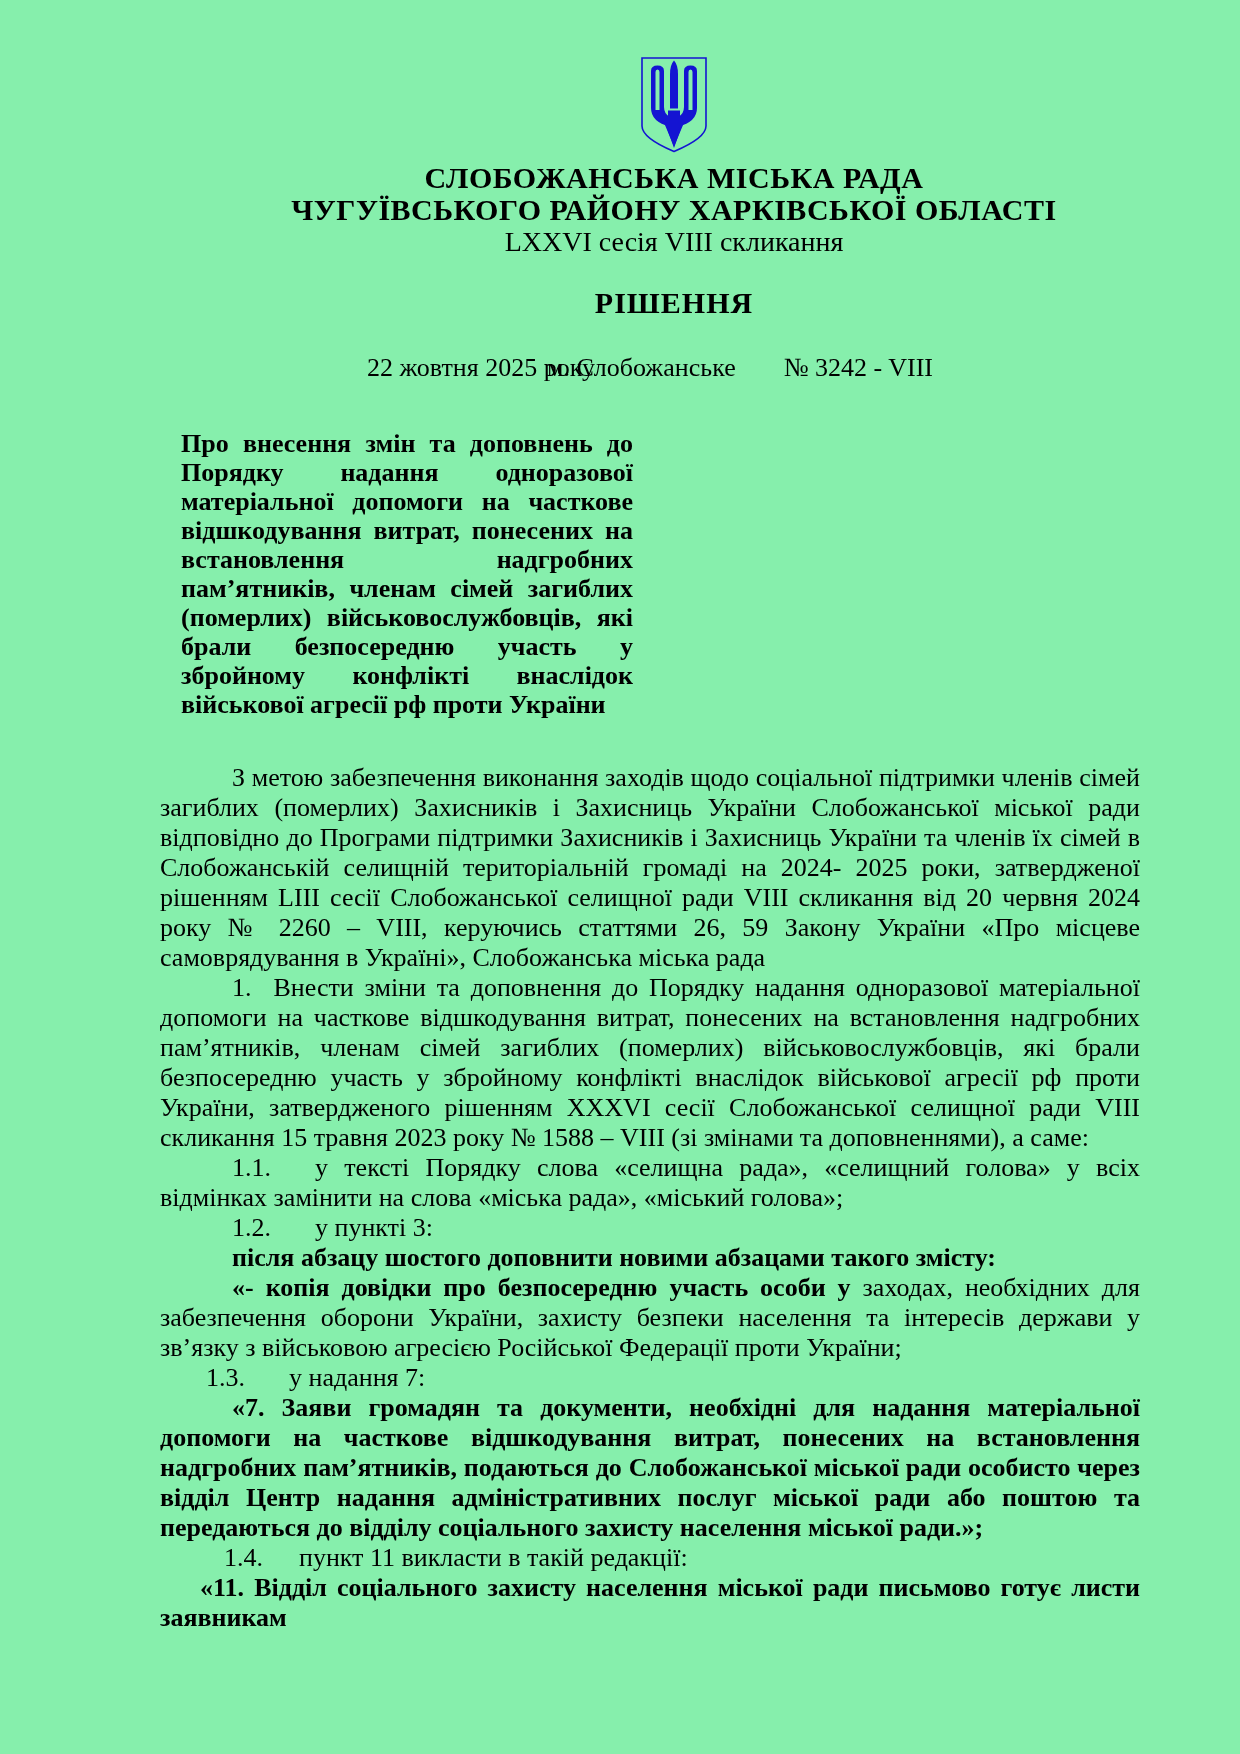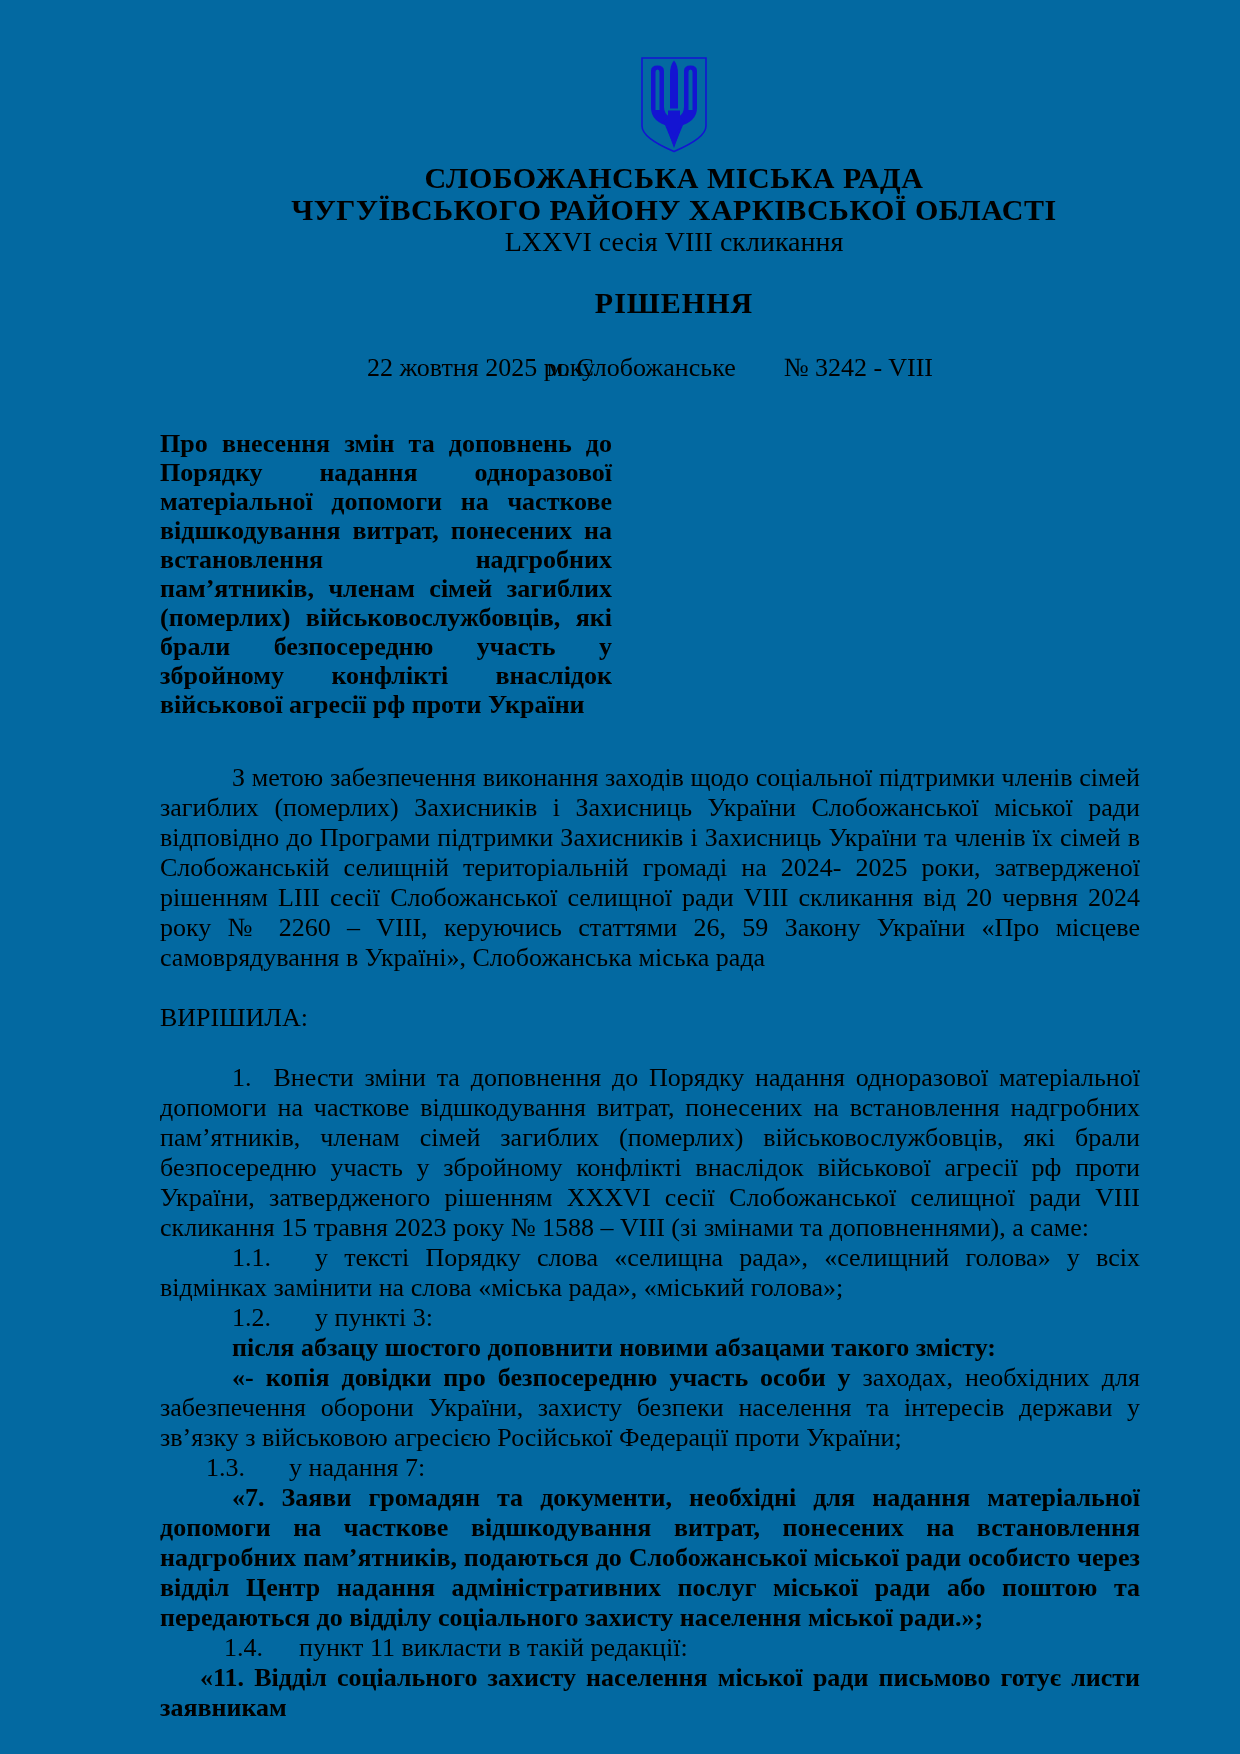--- a/index.html
+++ b/index.html
@@ -1,39 +1,40 @@
 <!DOCTYPE html>
 <html><head>
 <meta charset="utf-8">
 <style>
   html,body{margin:0;padding:0;background:#e8e8e8;}
   .page{
     position:relative;
     width:1240px;height:1754px;
     margin:0 auto;
-    background:#0369a1;
+    background:#86efac;
     font-family:"Liberation Serif","DejaVu Serif",serif;
     color:#000;
     box-sizing:border-box;
     padding:56px 100px 0 160px;
     overflow:hidden;
   }
   .header{ text-align:center; margin-left:48px; }
   .emblem{ display:inline-block; line-height:0; margin-bottom:8px; }
   .org1,.org2{ font-size:30px; line-height:32px; font-weight:bold; letter-spacing:.5px; }
   .session{ font-size:28px; line-height:31px; }
   .doctype{ font-size:30px; line-height:32px; font-weight:bold; margin-top:30px; letter-spacing:1px; }
   .meta-row{
     display:flex; justify-content:center; align-items:baseline;
     font-size:26px; margin-top:34px;
   }
   .meta-place{ position:relative; left:-48px; }
   .subject-block{
     width:452px; margin-top:46px;
     font-weight:bold;
+    margin-left:21px;
   }
   .subject-block .para{ font-weight:bold; line-height:29px; }
   .para{
     margin:0; text-align:justify; font-size:26px; line-height:30px;
   }
   .preamble-block{ margin-top:44px; }
   .resolved{ font-size:26px; line-height:30px; margin-top:30px; margin-bottom:30px; }
   .b{ font-weight:bold; }
   .tab{ display:inline-block; height:1px; }
 </style>
@@ -68,21 +69,20 @@
   </div>
 
   <div class="subject-block">
       <p class="para" style="text-indent: 0px;"><span class="b">Про внесення змін та доповнень до Порядку надання одноразової матеріальної допомоги на часткове відшкодування витрат, понесених на встановлення надгробних пам’ятників, членам сімей загиблих (померлих) військовослужбовців, які брали безпосередню участь у збройному конфлікті внаслідок військової агресії рф проти України</span></p>
     </div>
 
   <div class="preamble-block">
       <p class="para" style="text-indent: 72px;"><span>З метою забезпечення виконання заходів щодо соціальної підтримки членів сімей загиблих (померлих) Захисників і Захисниць України Слобожанської міської ради відповідно до Програми підтримки Захисників і Захисниць України та членів їх сімей в Слобожанській селищній територіальній громаді на 2024- 2025 роки, затвердженої рішенням LIII сесії Слобожанської селищної ради VIII скликання від 20 червня 2024 року № 2260 – VIII, керуючись статтями 26, 59 Закону України «Про місцеве самоврядування в Україні», Слобожанська міська рада</span></p>
     </div>
 
-  <div class="resolved">ВИРІШИЛА:</div>
 
   <div class="items-block">
       <p class="para" style="text-indent: 72px;"><span>1.</span><span class="tab" style="width: 22px;"></span><span>Внести зміни та доповнення до Порядку надання одноразової матеріальної допомоги на часткове відшкодування витрат, понесених на встановлення надгробних пам’ятників, членам сімей загиблих (померлих) військовослужбовців, які брали безпосередню участь у збройному конфлікті внаслідок військової агресії рф проти України, затвердженого рішенням XXXVI сесії Слобожанської селищної ради VIII скликання 15 травня 2023 року № 1588 – VIII (зі змінами та доповненнями), а саме:</span></p>
       <p class="para" style="text-indent: 72px;"><span>1.1.</span><span class="tab" style="width: 44px;"></span><span>у тексті Порядку слова «селищна рада», «селищний голова» у всіх відмінках замінити на слова «міська рада», «міський голова»;</span></p>
       <p class="para" style="text-indent: 72px;"><span>1.2.</span><span class="tab" style="width: 44px;"></span><span>у пункті 3:</span></p>
       <p class="para" style="text-indent: 72px;"><span class="b">після абзацу шостого доповнити новими абзацами такого змісту:</span></p>
       <p class="para" style="text-indent: 72px;"><span class="b">«- копія довідки про безпосередню участь особи у </span><span>заходах, необхідних для забезпечення оборони України, захисту безпеки населення та інтересів держави у зв’язку з військовою агресією Російської Федерації проти України;</span></p>
       <p class="para" style="text-indent: 46px;"><span>1.3.</span><span class="tab" style="width: 44px;"></span><span>у надання 7:</span></p>
       <p class="para" style="text-indent: 72px;"><span class="b">«7. Заяви громадян та документи, необхідні для надання матеріальної допомоги на часткове відшкодування витрат, понесених на встановлення надгробних пам’ятників, подаються до Слобожанської міської ради особисто через відділ Центр надання адміністративних послуг міської ради або поштою та передаються до відділу соціального захисту населення міської ради.»;</span></p>
       <p class="para" style="text-indent: 64px;"><span>1.4.</span><span class="tab" style="width: 36px;"></span><span>пункт 11 викласти в такій редакції:</span></p>

